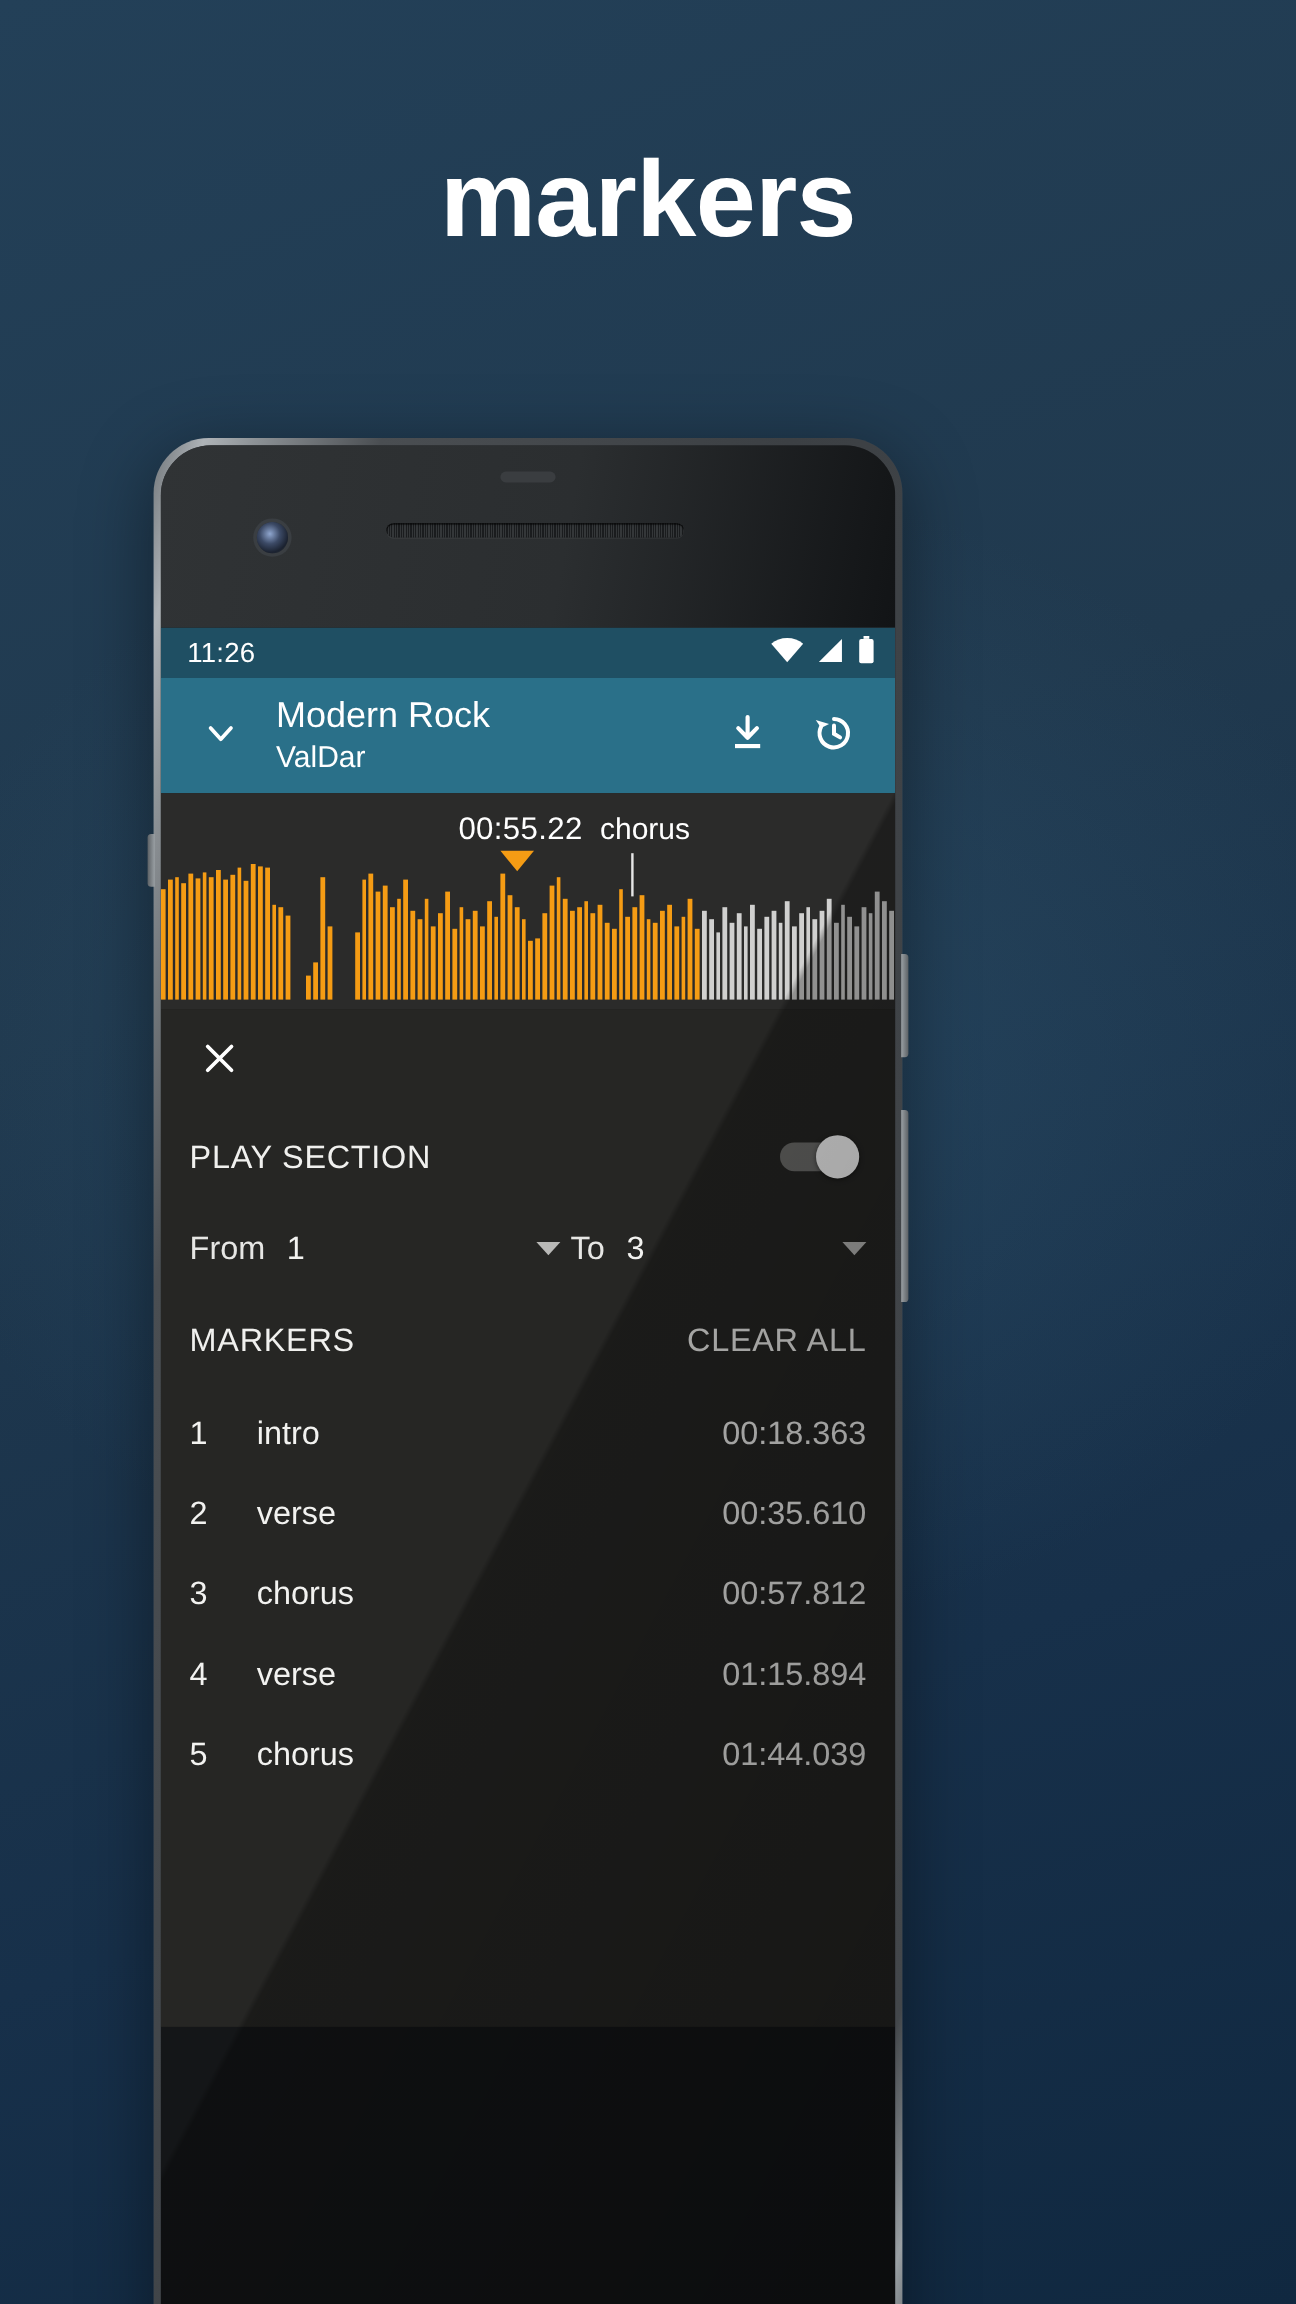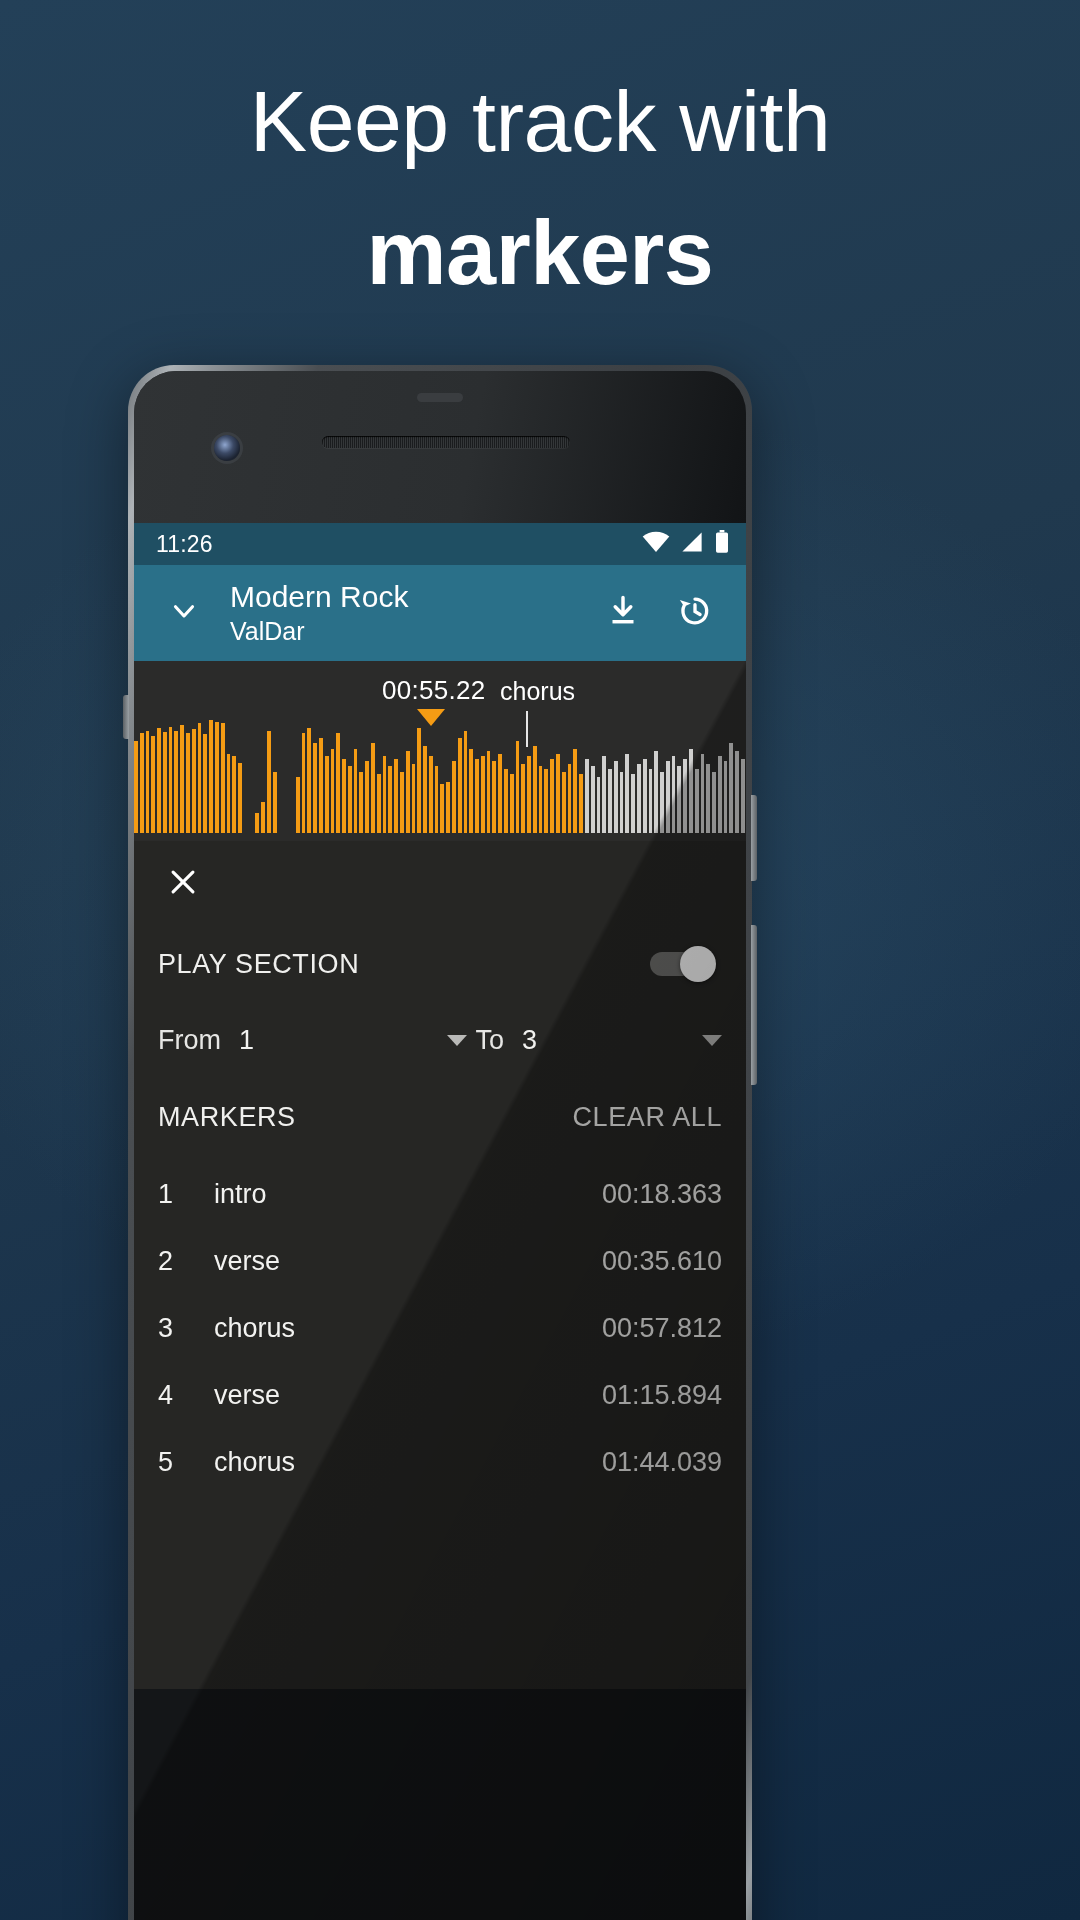--- a/index.html
+++ b/index.html
@@ -324,21 +324,20 @@
     border-radius: 3px 0 0 3px;
     background: linear-gradient(270deg, #9aa0a4, #5c6165);
   }
 </style>
 </head>
 <body>
 
 <div class="promo-bg"></div>
 
 <div class="headline">
-  <span class="line1">Keep track with</span>
   <span class="line2">markers</span>
 </div>
 
 <div class="phone">
   <div class="side-btn-left"></div>
   <div class="side-btn power"></div>
   <div class="side-btn vol"></div>
 
   <div class="phone-body">
     <div class="gloss"></div>

